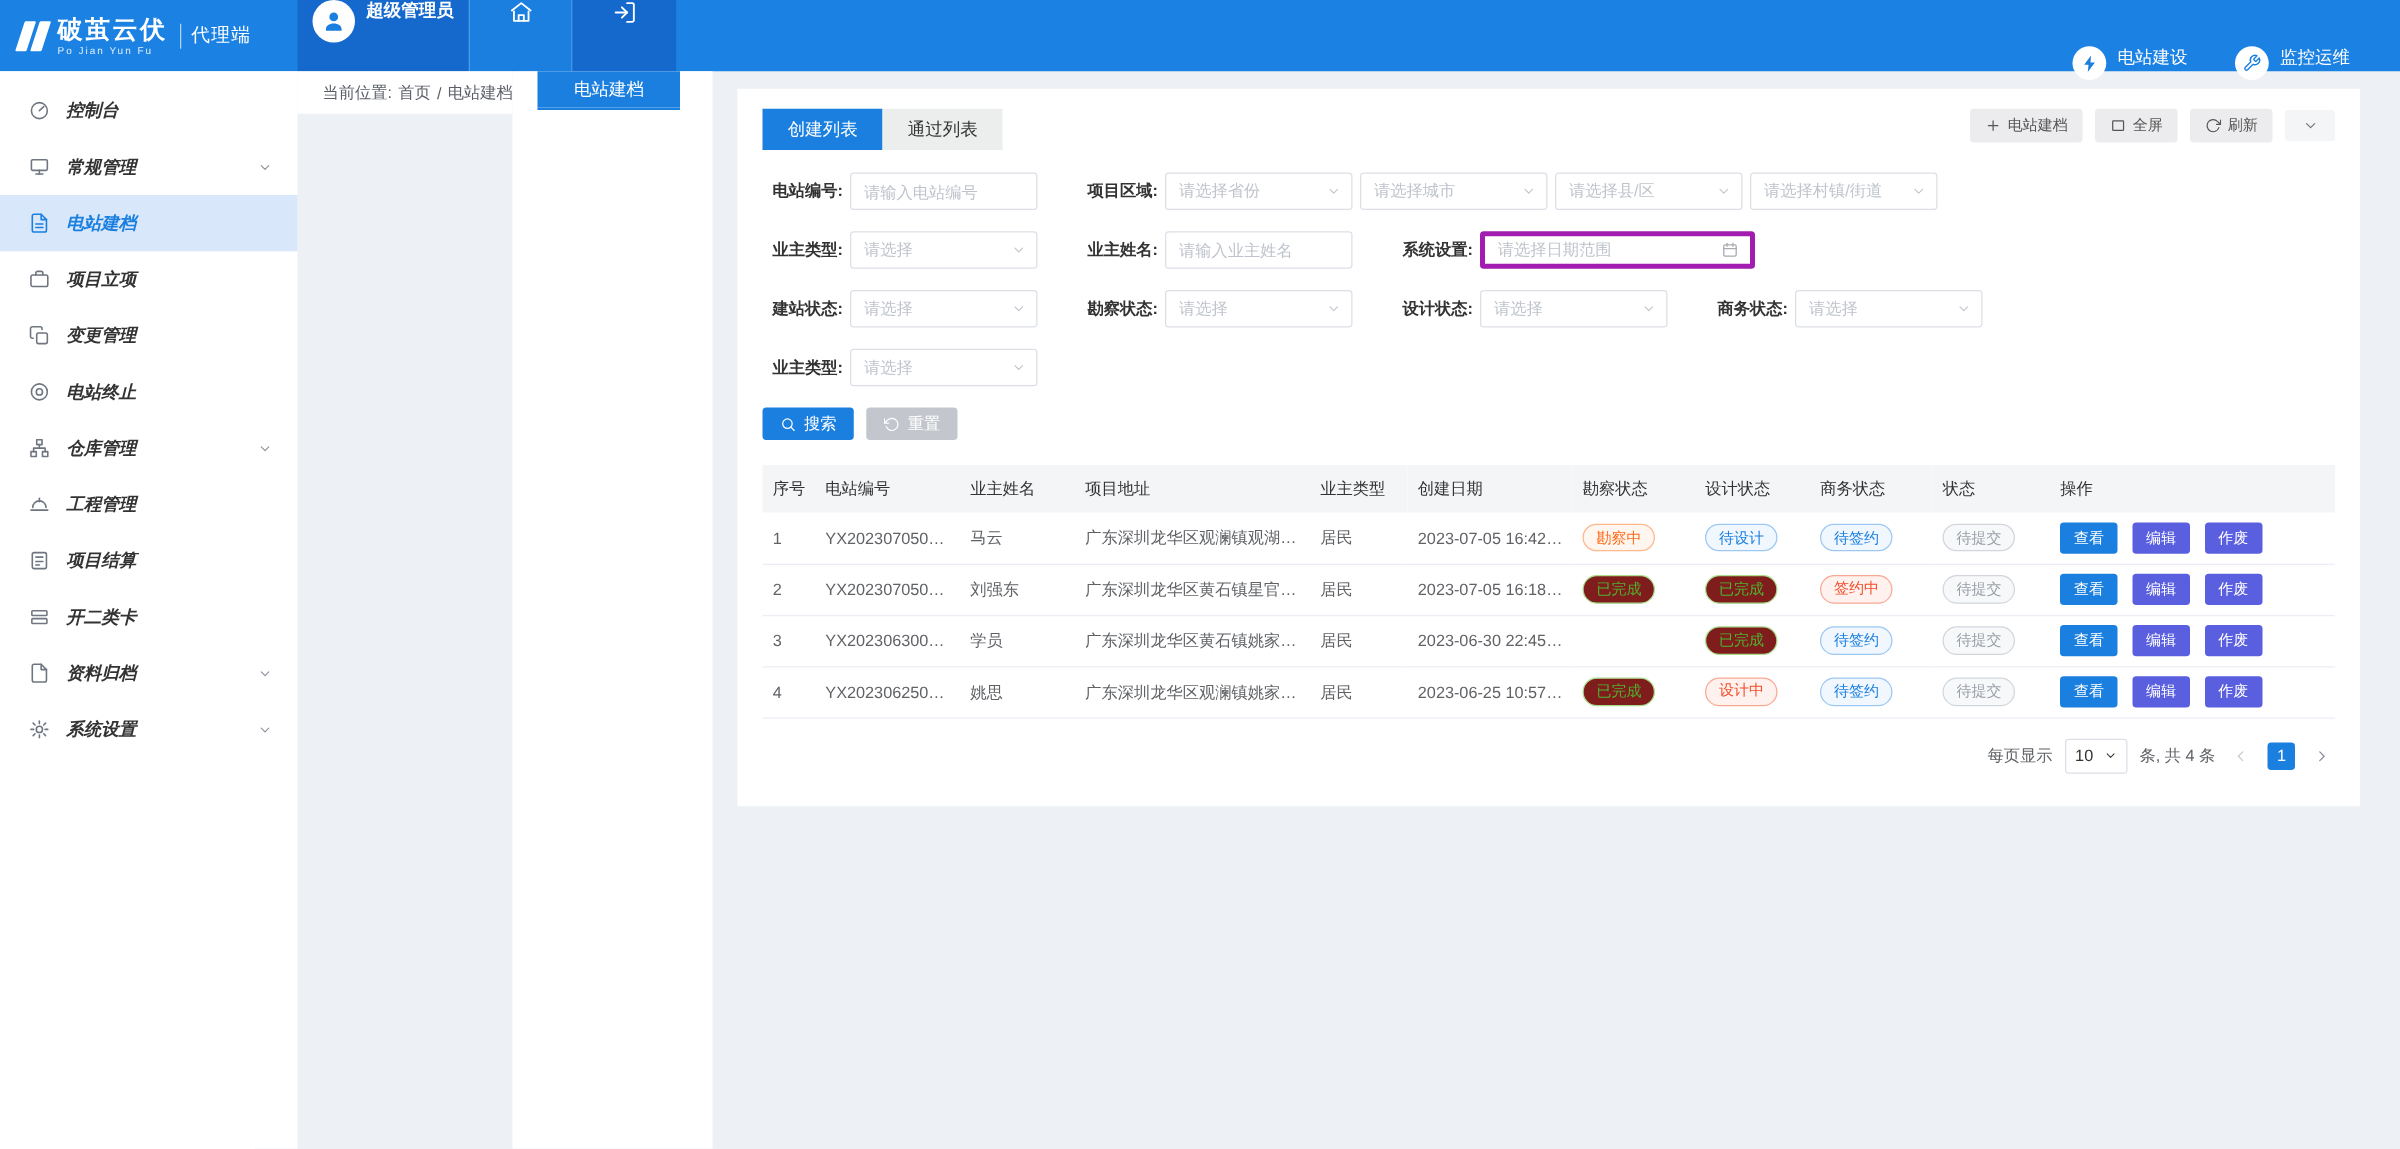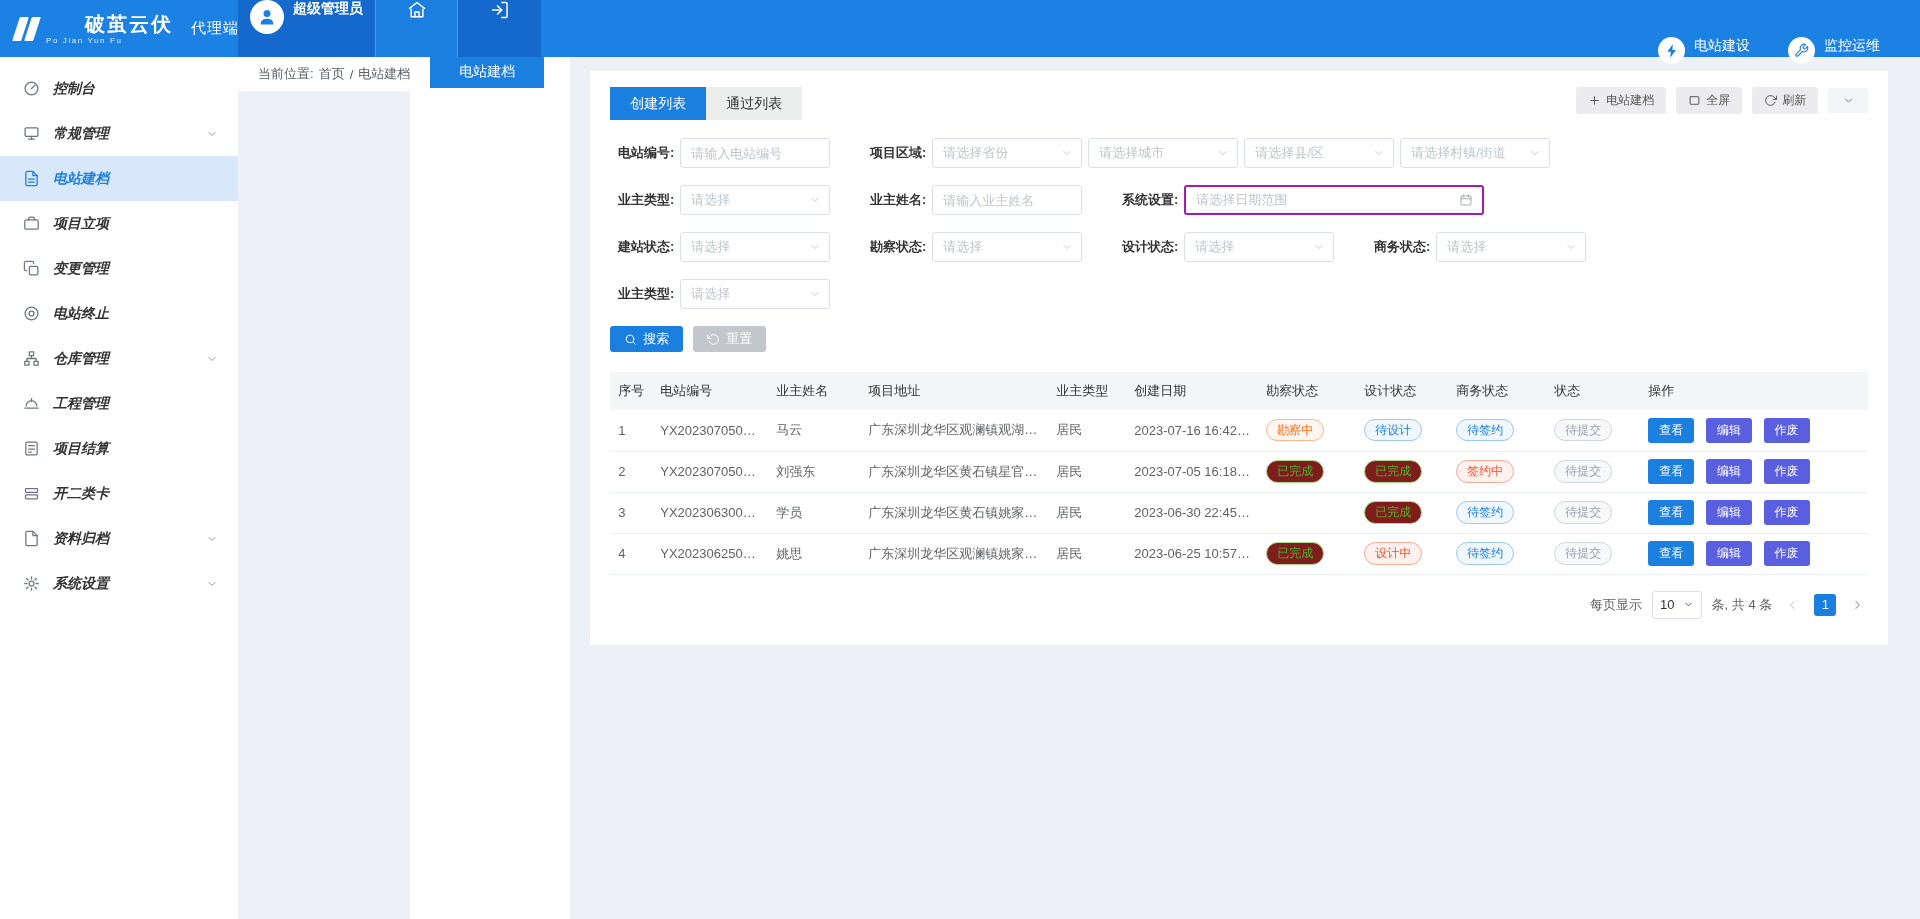--- a/index.html
+++ b/index.html
@@ -6,21 +6,21 @@
   html,body { width:1920px; height:919px; }
   body { font-family:"Liberation Sans","DejaVu Sans",sans-serif; background:#edf0f4; color:#333; overflow:hidden; }
   svg { display:block; }
   .ic { fill:none; stroke:currentColor; stroke-width:1.8; stroke-linecap:round; stroke-linejoin:round; }
 
   
   .topbar { height:57px; background:#1b82e3; display:flex; align-items:stretch; color:#fff; }
   .logo-area { width:238px; display:flex; align-items:center; padding-left:16px; }
   .logo-mark { display:flex; gap:3px; margin-right:9px; }
   .logo-bar { width:9px; height:24px; background:#fff; transform:skewX(-18deg); border-radius:1px; }
-  .brand-cn { font-size:20px; font-weight:bold; letter-spacing:2px; line-height:1.15; white-space:nowrap;margin-left:39px; }
+  .brand-cn { font-size:20px; font-weight:bold; letter-spacing:2px; line-height:1.15; white-space:nowrap; }
   .brand-en { font-size:8px; letter-spacing:1.6px; opacity:.88; white-space:nowrap; }
   .portal-sep { width:1px; height:20px; background:rgba(255,255,255,.65); margin:0 8px 0 10px; }
   .portal { font-size:15px; letter-spacing:1px; white-space:nowrap; }
   .hblock { display:flex; align-items:flex-start; justify-content:center; cursor:pointer; }
   .hblock-user { width:137px; background:#1569cd; gap:9px; }
   .hblock-home { width:83px; background:#1b7fe0; border-left:1px solid rgba(255,255,255,.22); border-right:1px solid rgba(255,255,255,.22); }
   .hblock-logout { width:83px; background:#1569cd; }
   .avatar { width:34px; height:34px; border-radius:50%; background:#fff; display:flex; align-items:center; justify-content:center; }
   .user-name { font-size:14px; font-weight:bold; }
   .topbar-right { margin-left:auto; display:flex; align-items:center; gap:38px; padding-right:40px; }
@@ -59,36 +59,36 @@
   .filters { margin-top:18px; display:flex; flex-direction:column; gap:17px; }
   .f-row { display:flex; align-items:center; }
   .f-group { display:flex; align-items:center; }
   .f-group + .f-group { margin-left:32px; }
   .f-label { width:64px; text-align:right; margin-right:6px; font-size:13px; font-weight:bold; color:#333; white-space:nowrap; }
   .f-input { width:150px; height:30px; border:1px solid #dcdfe6; border-radius:3px; padding:0 10px; font-size:13px; color:#606266; outline:none; font-family:inherit; background:#fff; }
   .f-input::placeholder { color:#bfc4cc; }
   .f-select { width:150px; height:30px; border:1px solid #dcdfe6; border-radius:3px; background:#fff; display:flex; align-items:center; justify-content:space-between; padding:0 8px 0 10px; font-size:13px; color:#bfc4cc; cursor:pointer; }
   .f-select + .f-select { margin-left:6px; }
   .sel-caret { color:#c0c4cc; display:flex; }
-  .f-date { width:300px; height:30px; border:2px solid #a21caf; border-radius:3px; background:#fff; display:flex; align-items:center; justify-content:space-between; padding:0 9px 0 10px; font-size:13px; color:#bfc4cc; cursor:pointer; }
+  .f-date { width:220px; height:30px; border:4px solid #a21caf; border-radius:3px; background:#fff; display:flex; align-items:center; justify-content:space-between; padding:0 9px 0 10px; font-size:13px; color:#bfc4cc; cursor:pointer; }
   .f-actions { margin-top:17px; display:flex; gap:10px; }
   .btn { height:26px; border:none; border-radius:3px; color:#fff; font-size:13px; display:inline-flex; align-items:center; gap:6px; padding:0 14px; cursor:pointer; font-family:inherit; }
   .btn-search { background:#1b7fe0; }
   .btn-reset { background:#c3c7cd; }
 
   
   .grid { width:1258px; border-collapse:collapse; font-size:13px; color:#606266; margin-top:20px; table-layout:fixed; }
   .grid thead th { background:#f4f5f7; height:38px; text-align:left; padding:0 8px; font-weight:normal; color:#333; white-space:nowrap; }
   .grid tbody td { height:41px; padding:0 8px; border-bottom:1px solid #ebeef5; white-space:nowrap; overflow:hidden; text-overflow:ellipsis; }
   .badge { display:inline-block; min-width:56px; text-align:center; padding:3px 10px; border-radius:12px; font-size:12px; border:1px solid; line-height:1.2; }
   .b-orange { color:#ff6a1a; border-color:#ffb78c; background:#fff6ef; }
   .b-green  { color:#4db32e; border-color:#a8dd8c; background:#7f1d1d; }
   .b-blue   { color:#1b7fe0; border-color:#9cc8f2; background:#f0f7ff; }
   .b-gray   { color:#9aa0a8; border-color:#d2d6dc; background:#f7f8fa; }
-  .b-red    { color:#f24e2c; border-color:#f8a893; background:#fff2ee; }
+  .b-red    { color:#f24e2c; border-color:#f8a893; background:#fff2ee;font-family:Liberation Mono, monospace; }
   .abtn { border:none; border-radius:3px; color:#fff; font-size:12px; padding:4px 11px; margin-right:8px; cursor:pointer; font-family:inherit; }
   .abtn.view { background:#1b7fe0; }
   .abtn.edit, .abtn.void { background:#5a5fe0; }
 
   
   .pagination { width:1258px; margin-top:16px; display:flex; justify-content:flex-end; align-items:center; gap:10px; font-size:13px; color:#606266; }
   .pp-select { border:1px solid #dcdfe6; border-radius:3px; height:28px; padding:0 7px; display:flex; align-items:center; gap:8px; font-size:13px; color:#333; background:#fff; cursor:pointer; }
   .pp-caret { color:#333; display:flex; }
   .pg-btn { width:22px; height:22px; display:flex; align-items:center; justify-content:center; cursor:pointer; color:#8a8f98; }
   .pg-btn.disabled { color:#c7cacf; }
@@ -545,21 +545,21 @@
               <th>操作</th>
             </tr>
           </thead>
           <tbody>
             <tr>
               <td>1</td>
               <td>YX2023070500011</td>
               <td>马云</td>
               <td>广东深圳龙华区观澜镇观湖路...</td>
               <td>居民</td>
-              <td>2023-07-16 16:42:22</td>
+              <td>2023-07-05 16:42:22</td>
               <td><span class="badge b-orange">勘察中</span></td>
               <td><span class="badge b-blue">待设计</span></td>
               <td><span class="badge b-blue">待签约</span></td>
               <td><span class="badge b-gray">待提交</span></td>
               <td>
                 <button class="abtn view">查看</button>
                 <button class="abtn edit">编辑</button>
                 <button class="abtn void">作废</button>
               </td>
             </tr>

